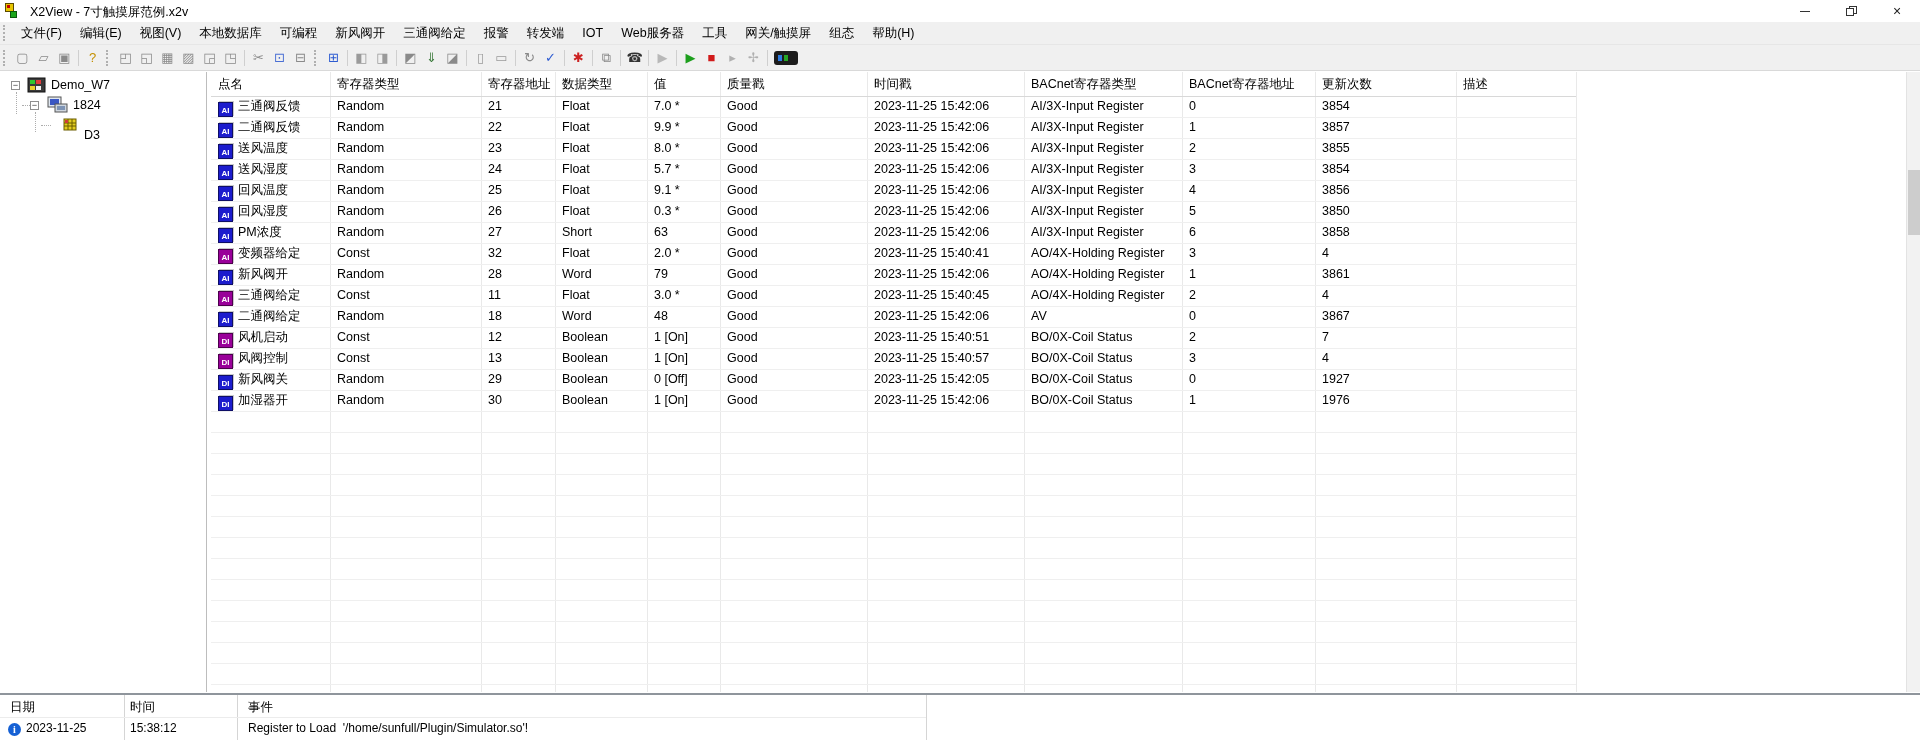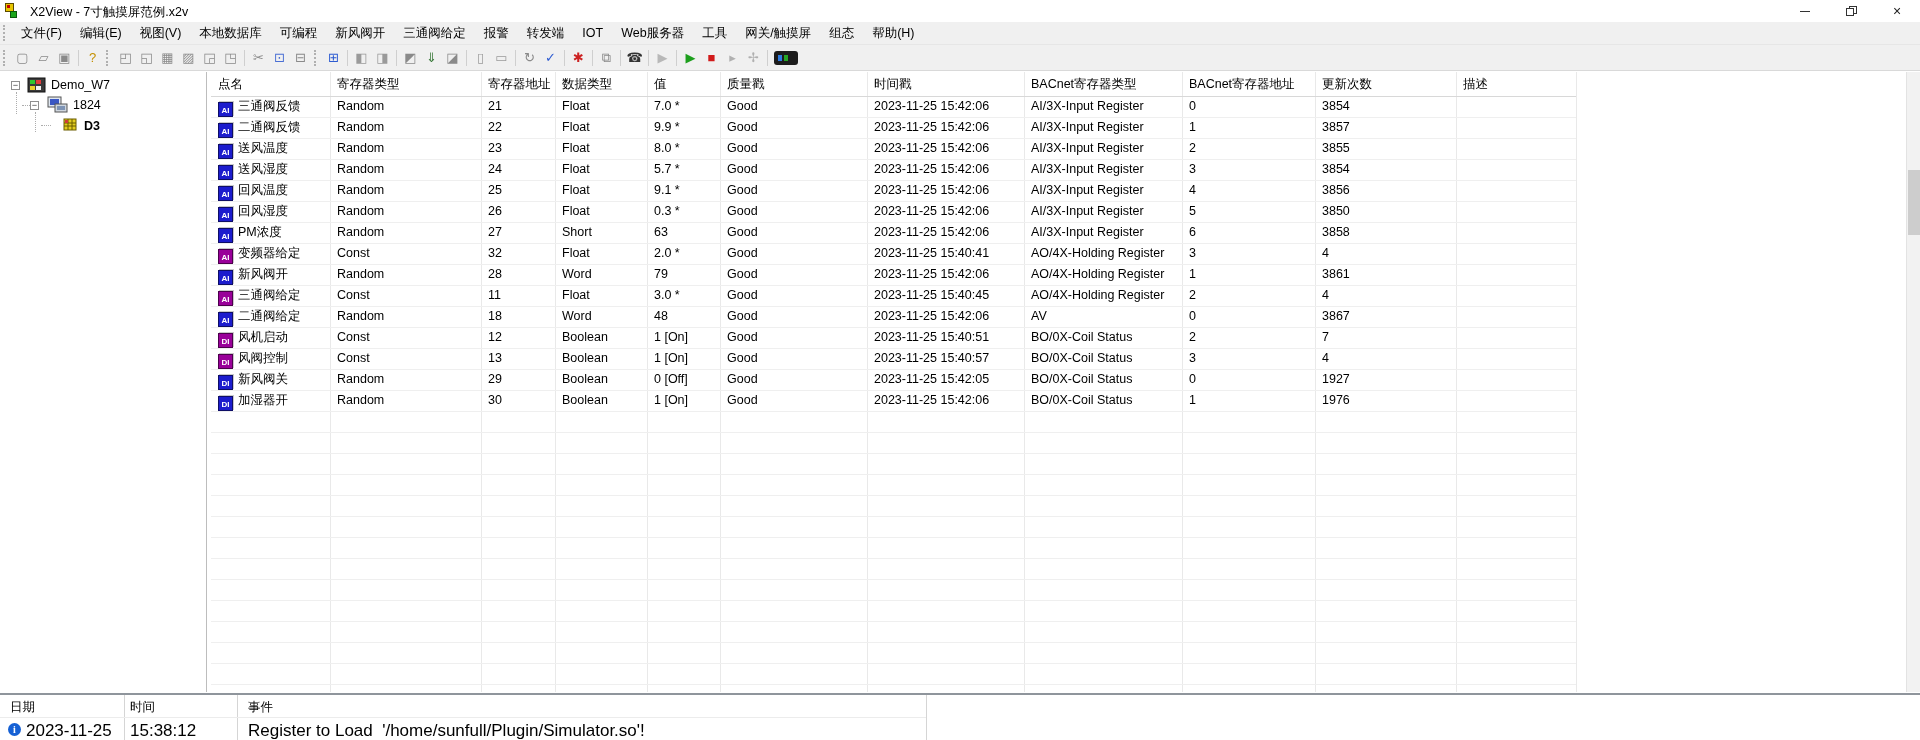--- a/index.html
+++ b/index.html
@@ -66,21 +66,21 @@
   #scrollbar { position:absolute; left:1906px; top:0; width:14px; height:620px; background:#f2f2f2;
     border-left:1px solid #e3e3e3; }
   #scroll-thumb { position:absolute; left:1px; top:98px; width:12px; height:65px; background:#cdcdcd; }
 
   
   #log-splitter { position:absolute; left:0; top:693px; width:1920px; height:2px; background:#8f959c; }
   #log-panel { position:absolute; left:0; top:695px; width:1920px; height:45px; background:#fff; }
   .log-vline { position:absolute; top:0; width:1px; height:45px; background:#d5d5d5; }
   .log-hline { position:absolute; left:0; top:22px; width:926px; height:1px; background:#ececec; }
   .log-h { position:absolute; top:4px; font-size:12.5px; }
-  .log-v { position:absolute; top:26px; font-size:17px; }
+  .log-v { position:absolute; top:26px; font-size:12px; }
   #info-icon { position:absolute; left:8px; top:28px; width:13px; height:13px; border-radius:50%;
     background:#1560d4; color:#fff; font-size:10px; font-weight:bold; line-height:13px; text-align:center;
     font-family:"Liberation Serif",serif; }
 </style>
 </head>
 <body>
 
 <div id="titlebar">
   <div id="app-icon">
       <div class="p1"></div>
@@ -204,21 +204,21 @@
     <div class="tree-label" style="left:73px; top:26px;">1824</div>
 
     <svg class="tree-ico" style="left:63px; top:45px;" width="16" height="15">
       <rect x="1" y="2" width="12" height="11" fill="#e3cd1f" stroke="#6b5c00"></rect>
       <line x1="1" y1="6" x2="13" y2="6" stroke="#6b5c00"></line>
         <line x1="1" y1="9" x2="13" y2="9" stroke="#6b5c00"></line>
       <line x1="5" y1="2" x2="5" y2="13" stroke="#6b5c00"></line>
         <line x1="9" y1="2" x2="9" y2="13" stroke="#6b5c00"></line>
       <rect x="2" y="3" width="3" height="3" fill="#d03a3a"></rect>
     </svg>
-    <div class="tree-label" style="left:84px; top:47px; font-weight:bold;">D3</div>
+    <div class="tree-label" style="left:84px; top:56px; font-weight:normal;">D3</div>
   </div>
   <div id="splitter-v"></div>
 
   <div id="grid-layer">
       <div class="vline" style="left: 330px; top: 0px; height: 620px;"></div>
       <div class="vline" style="left: 481px; top: 0px; height: 620px;"></div>
       <div class="vline" style="left: 555px; top: 0px; height: 620px;"></div>
       <div class="vline" style="left: 647px; top: 0px; height: 620px;"></div>
       <div class="vline" style="left: 720px; top: 0px; height: 620px;"></div>
       <div class="vline" style="left: 867px; top: 0px; height: 620px;"></div>

